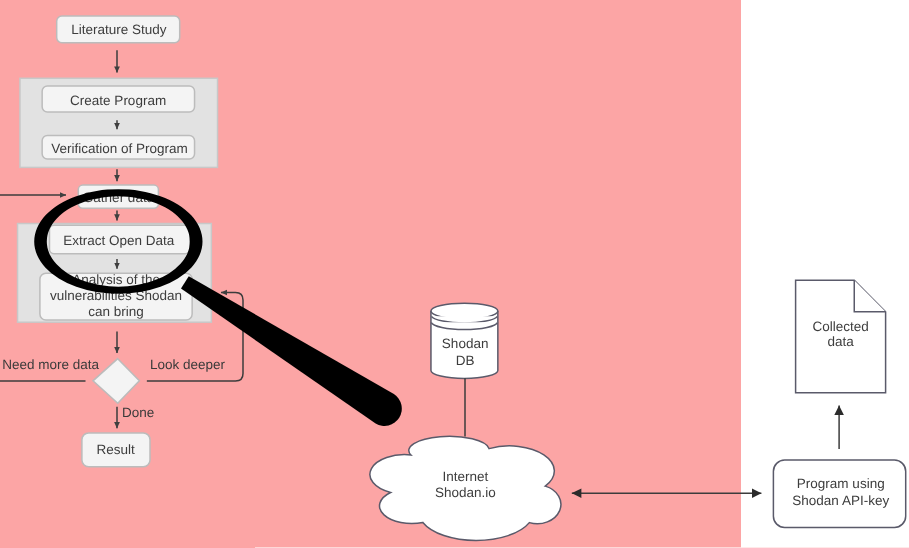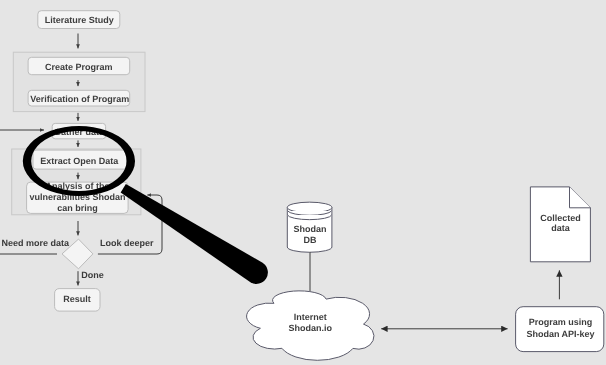--- a/index.html
+++ b/index.html
@@ -1,18 +1,18 @@
 <!DOCTYPE html>
 <html><head>
 <meta charset="utf-8">
 <title>Shodan research flow diagram</title>
 <style>
   html,body{margin:0;padding:0;background:#ffffff;}
   body{width:606px;height:365px;overflow:hidden;font-family:"Liberation Sans",sans-serif;}
-  #stage{position:relative;width:606px;height:365px;background:#e5e5e5;font-weight:bold;}
+  #stage{position:relative;width:494px;height:365px;background:#fca5a5;}
   svg#flow{display:block;}
   text{-webkit-font-smoothing:antialiased;text-rendering:geometricPrecision;}
   .lbl{font-family:"Liberation Sans",sans-serif;font-size:9px;fill:#3d3d3d;}
   .lbl-free{font-family:"Liberation Sans",sans-serif;font-size:9px;fill:#3a3a3a;}
   .grpbox{fill:#e2e2e2;stroke:#c8c8c8;stroke-width:1;}
   .nodebox{fill:#f4f4f4;stroke:#bcbcbc;stroke-width:1;}
   .shapebox{fill:#ffffff;stroke:#5a5a6a;stroke-width:1;}
   .conn{stroke:#3c3c3c;stroke-width:1;fill:none;}
   .mag{fill:#000000;}
 </style>

